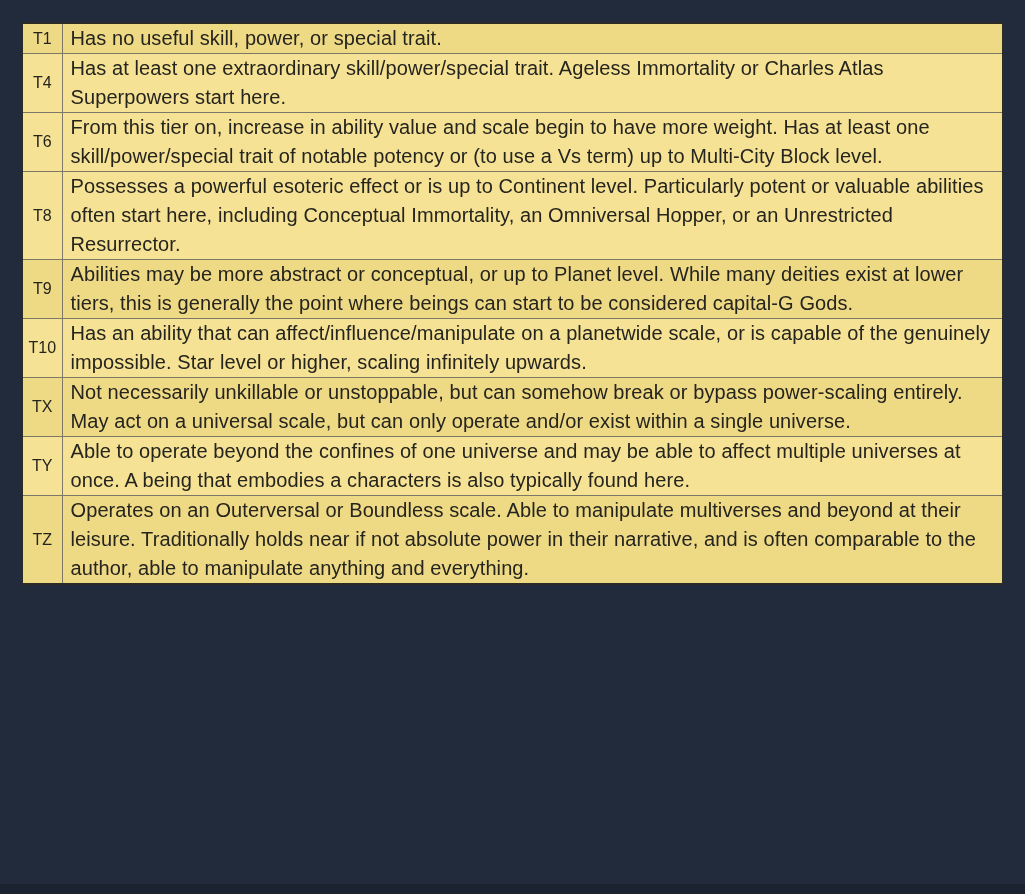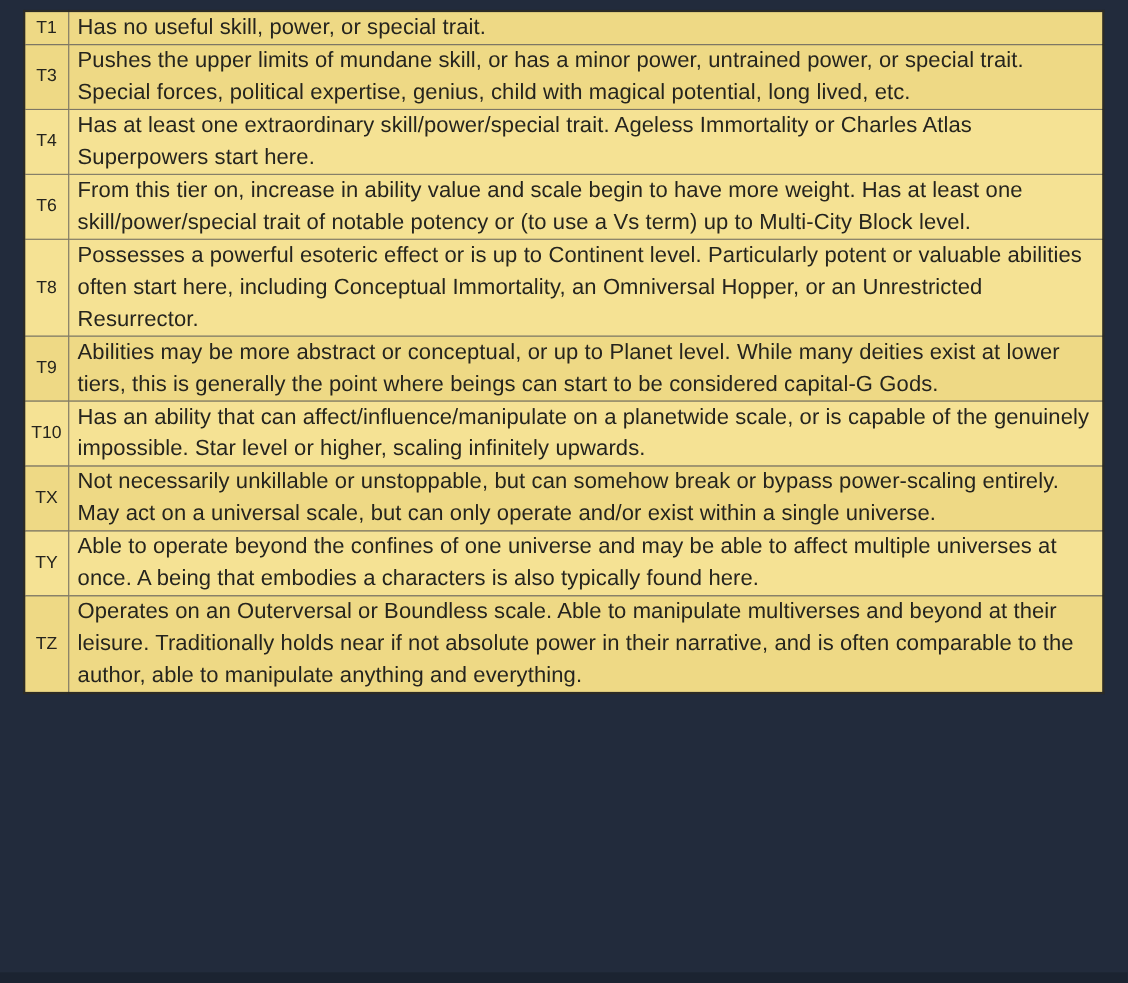--- a/index.html
+++ b/index.html
@@ -20,21 +20,21 @@
     width: 1025px;
     height: 894px;
     background: var(--bg);
     font-family: "Liberation Sans", "DejaVu Sans", sans-serif;
     position: relative;
     overflow: hidden;
   }
   .table-wrap {
     position: absolute;
     left: 21px;
-    top: 9px;
+    top: 22px;
     width: 983px;
   }
   table.tier-table {
     border-collapse: collapse;
     width: 100%;
     border: 2px solid var(--outer-border);
     table-layout: fixed;
   }
   table.tier-table td {
     border: 1px solid var(--grid);
@@ -67,24 +67,20 @@
 </head>
 <body>
 
 <div class="table-wrap">
   <table class="tier-table">
     <tbody>
         <tr class="row-odd">
           <td class="tier-cell">T1</td>
           <td class="desc-cell">Has no useful skill, power, or special trait.</td>
         </tr>
-        <tr class="row-odd">
-          <td class="tier-cell">T3</td>
-          <td class="desc-cell">Pushes the upper limits of mundane skill, or has a minor power, untrained power, or special trait. Special forces, political expertise, genius, child with magical potential, long lived, etc.</td>
-        </tr>
         <tr class="row-even">
           <td class="tier-cell">T4</td>
           <td class="desc-cell">Has at least one extraordinary skill/power/special trait. Ageless Immortality or Charles Atlas Superpowers start here.</td>
         </tr>
         <tr class="row-even">
           <td class="tier-cell">T6</td>
           <td class="desc-cell">From this tier on, increase in ability value and scale begin to have more weight. Has at least one skill/power/special trait of notable potency or (to use a Vs term) up to Multi-City Block level.</td>
         </tr>
         <tr class="row-even">
           <td class="tier-cell">T8</td>

